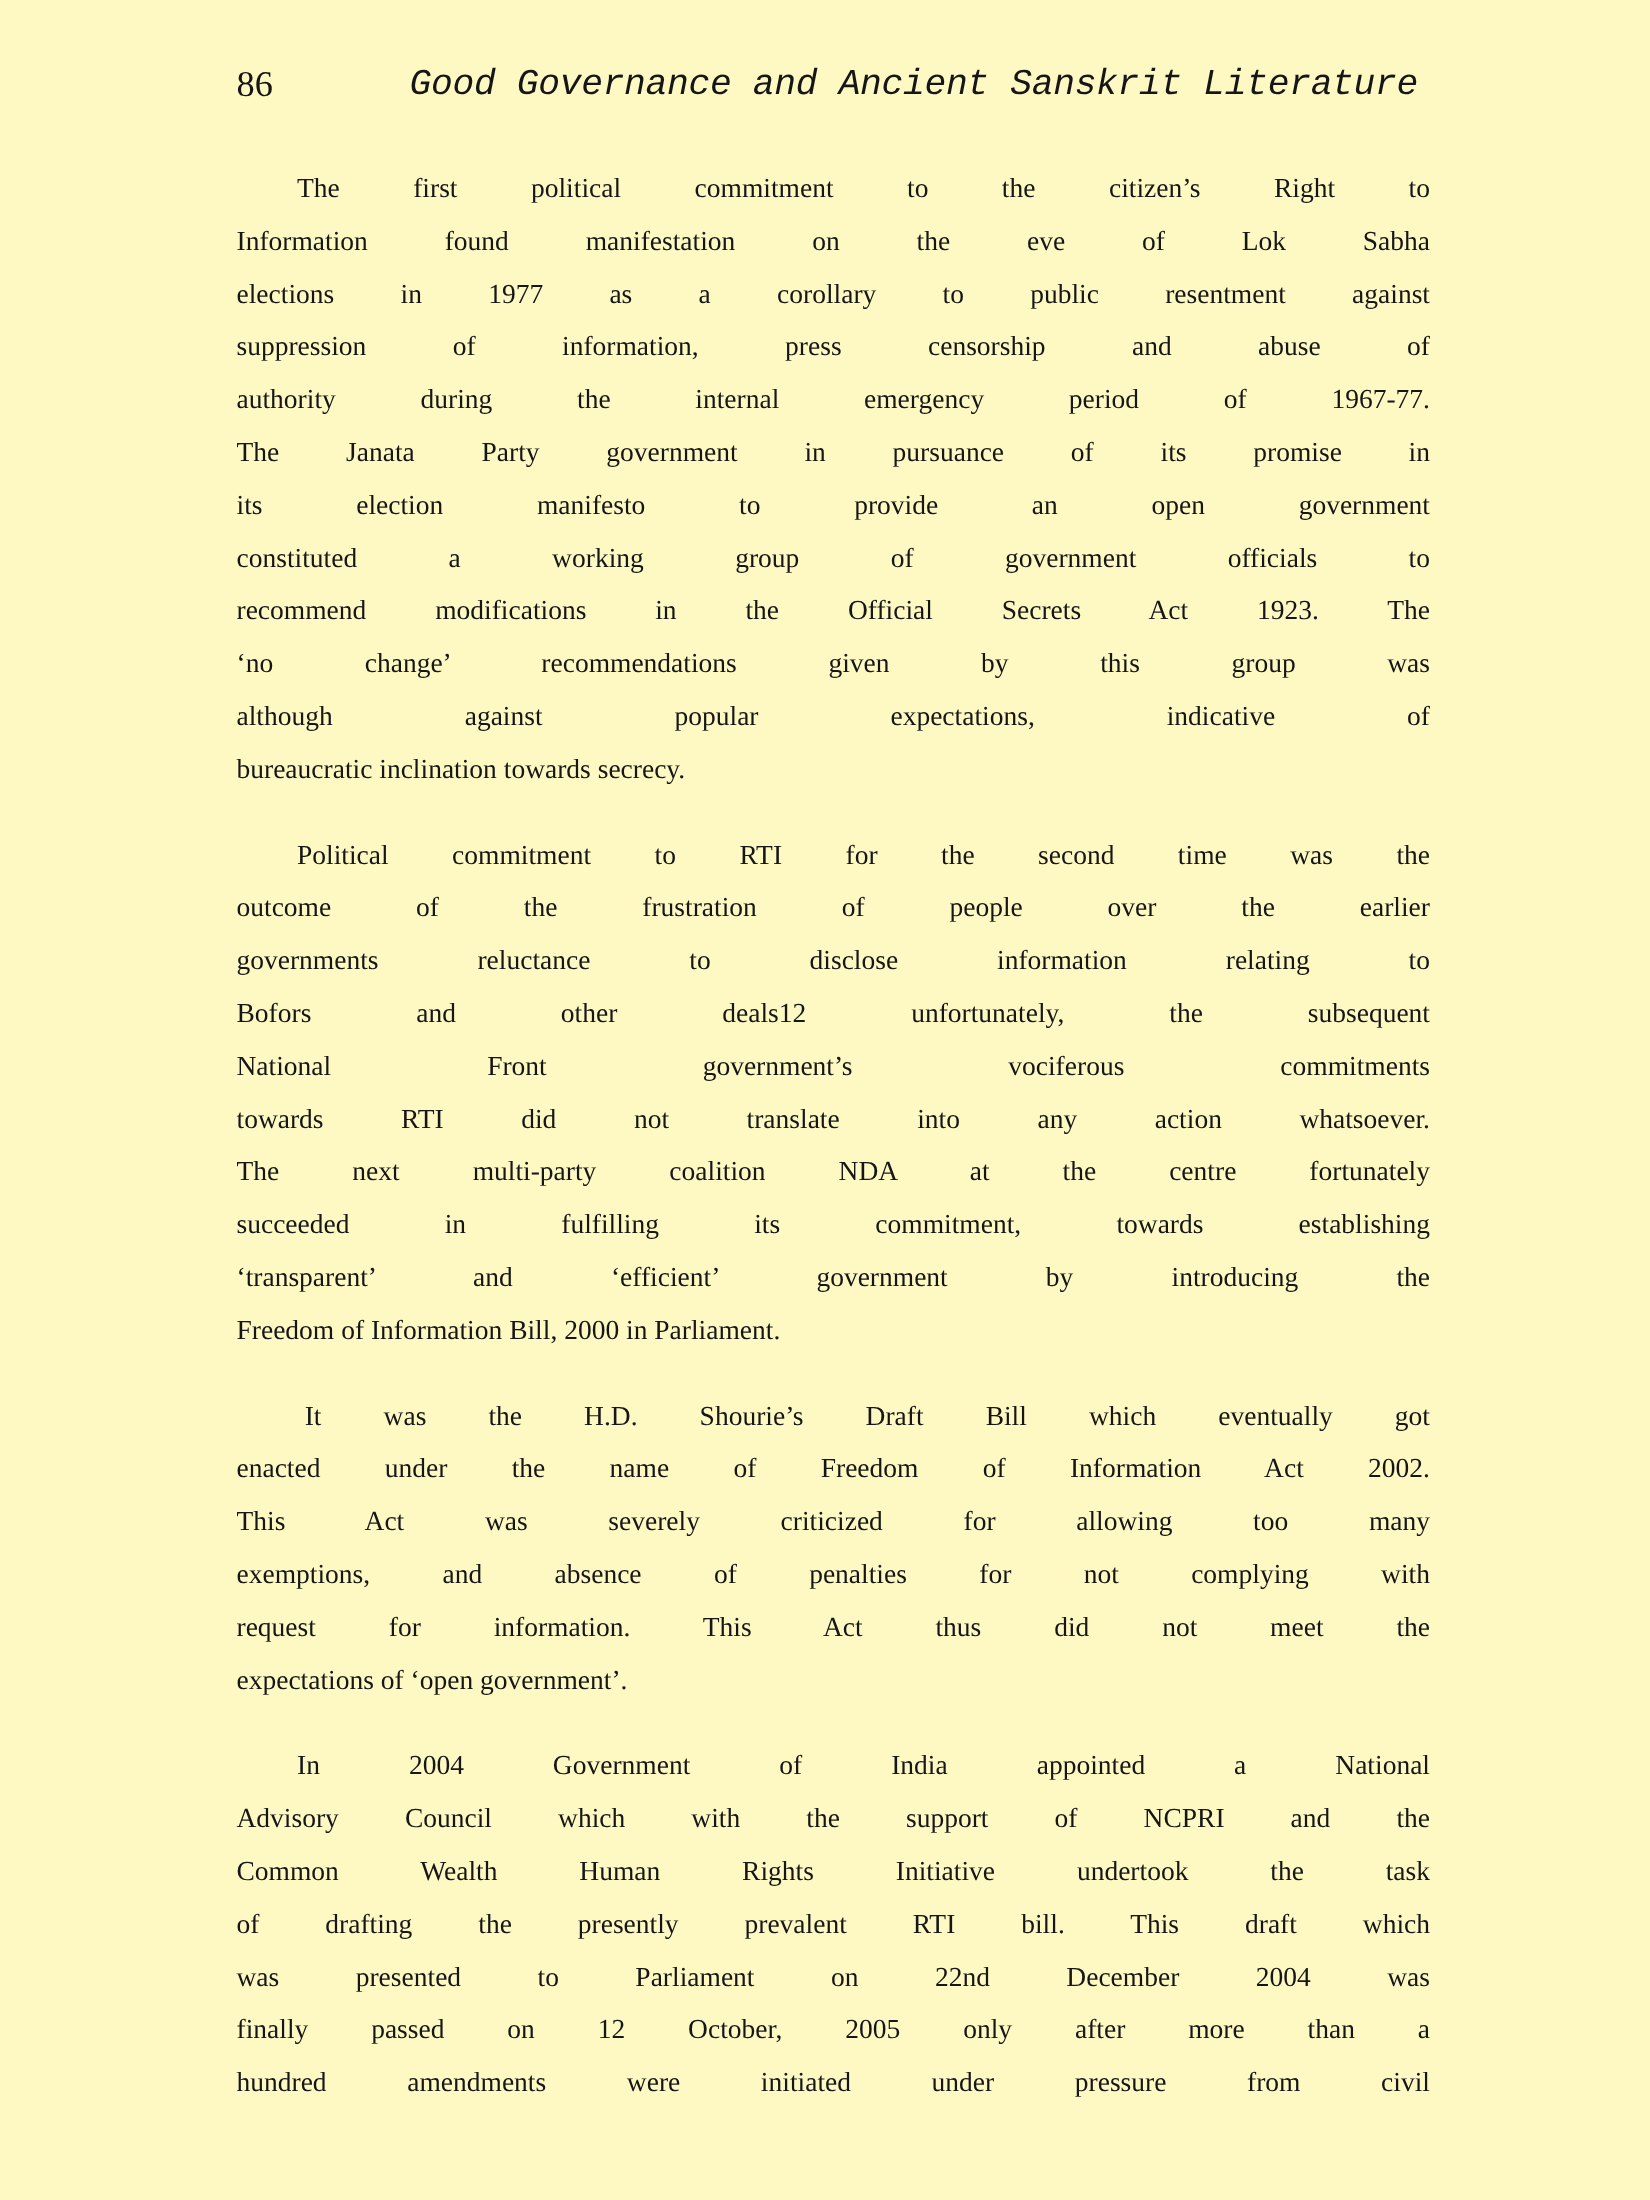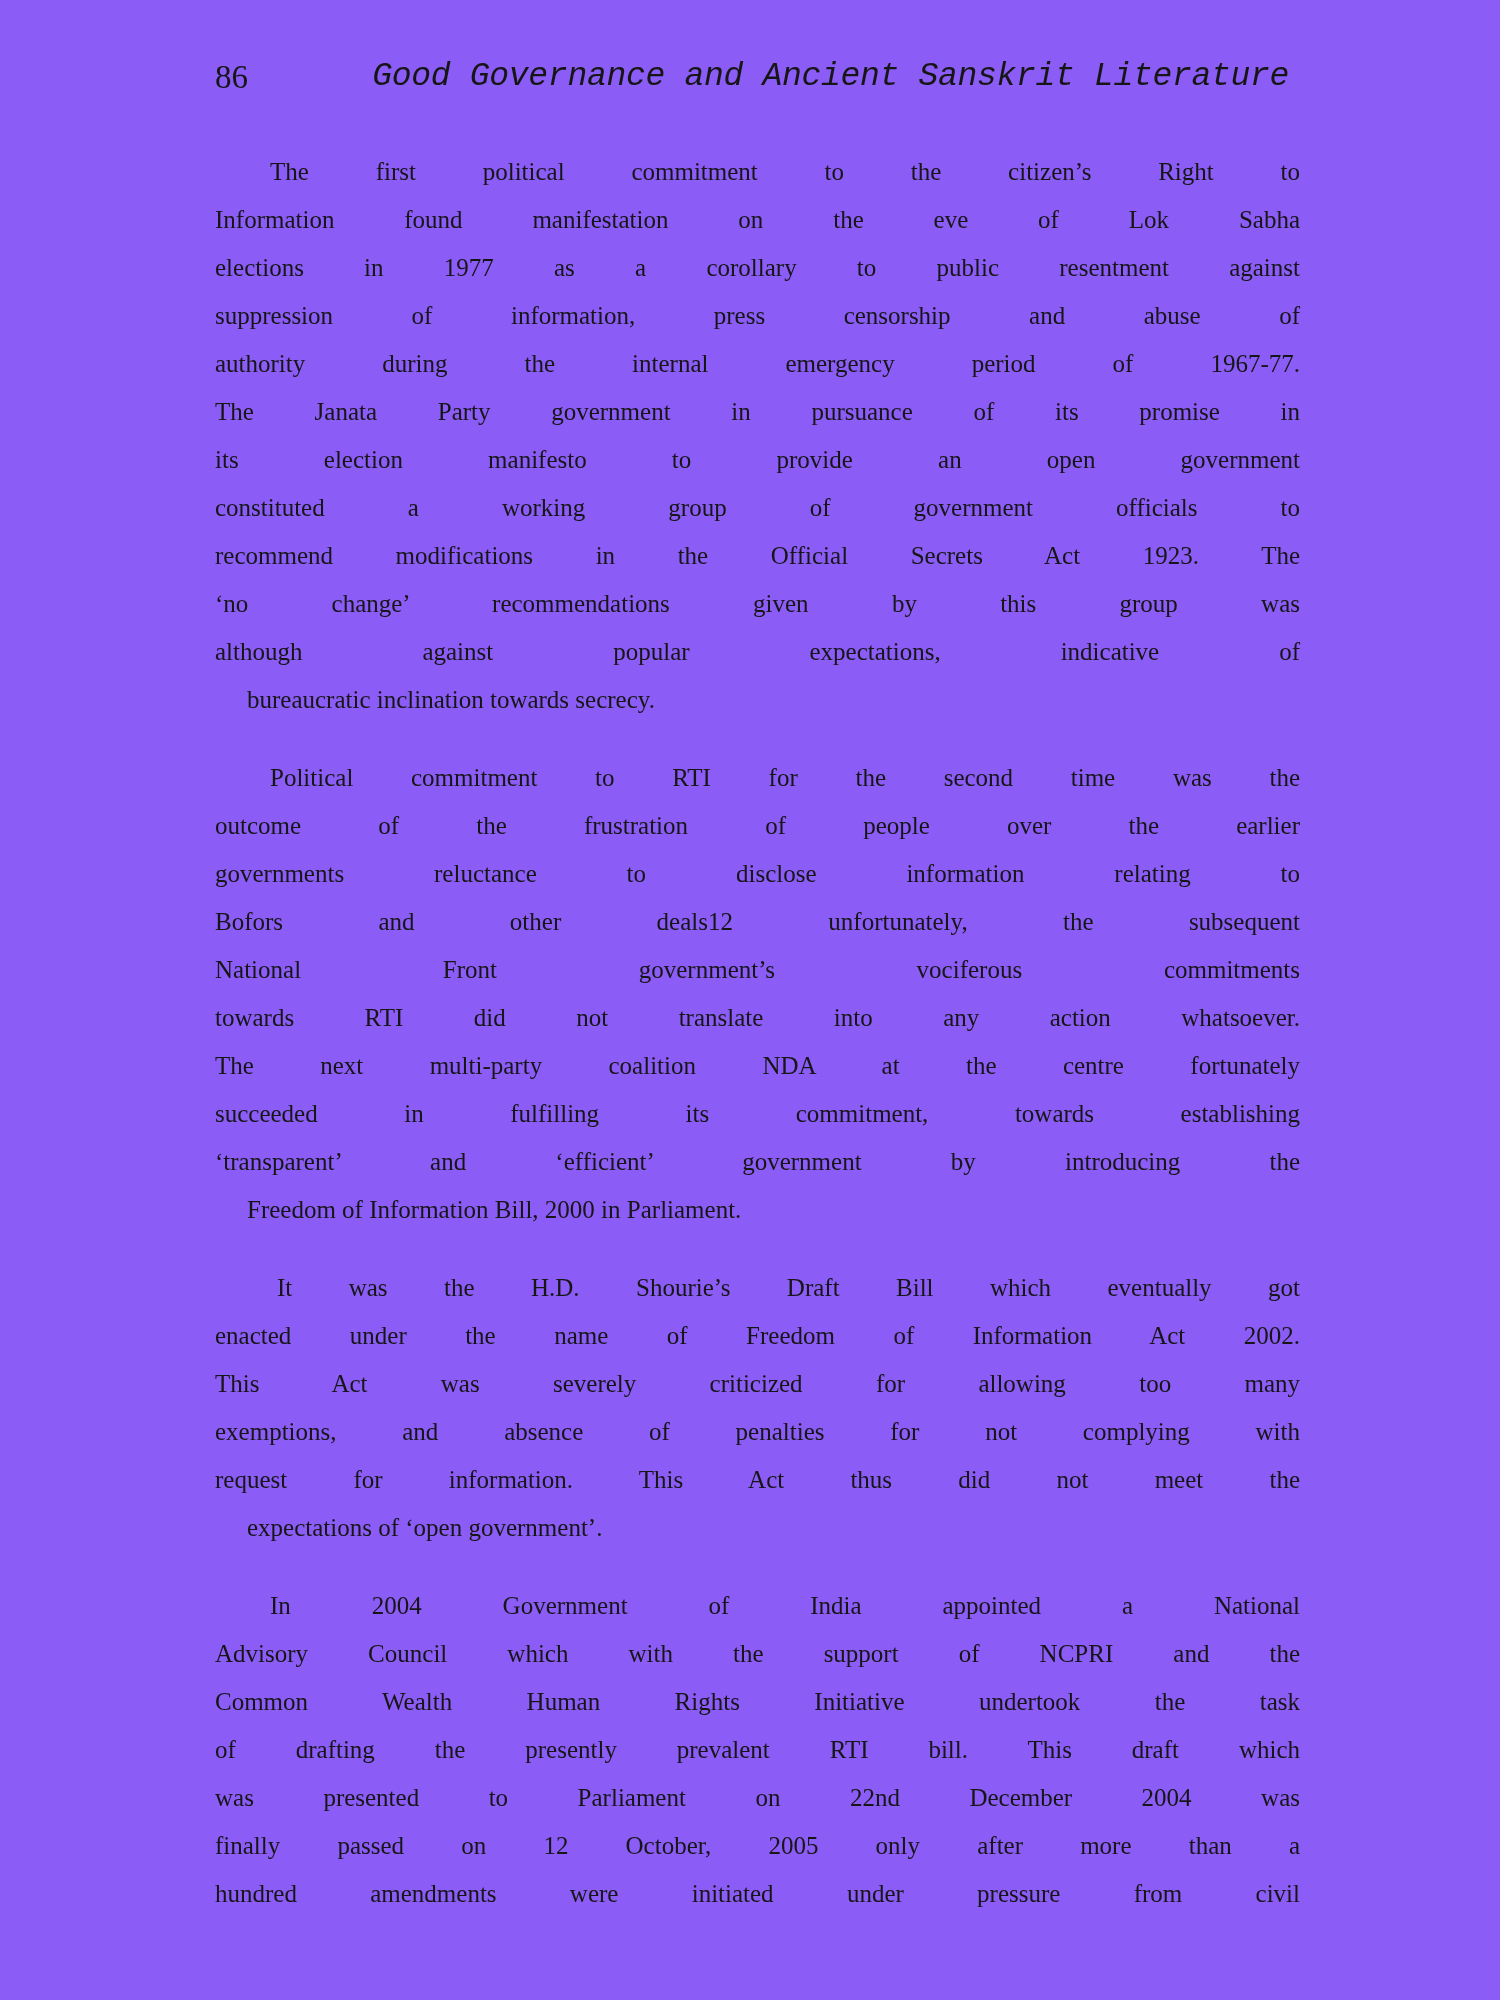--- a/index.html
+++ b/index.html
@@ -14,21 +14,21 @@
       overflow: hidden;
       font-family: "Liberation Serif", "DejaVu Serif", serif;
       color: #161616;
     }
     .page {
       position: absolute;
       left: 0;
       top: 0;
       width: 1500px;
       height: 2000px;
-      background: #8b5cf6;
+      background: #fef9c3;
     }
     .running-head {
       position: absolute;
       top: 52px;
       left: 215px;
       width: 1085px;
       height: 50px;
       font-size: 33px;
       line-height: 50px;
     }
@@ -60,21 +60,20 @@
       font-size: 25px;
       line-height: 48px;
       height: 48px;
       text-align: justify;
       text-align-last: justify;
       white-space: nowrap;
       overflow: visible;
     }
     .line.last {
       text-align-last: left;
-      margin-left: 32px;
     }
     .line.indent {
       padding-left: 55px;
     }
     .line.indent-wide {
       padding-left: 62px;
     }
   </style>
 </head>
 <body>

